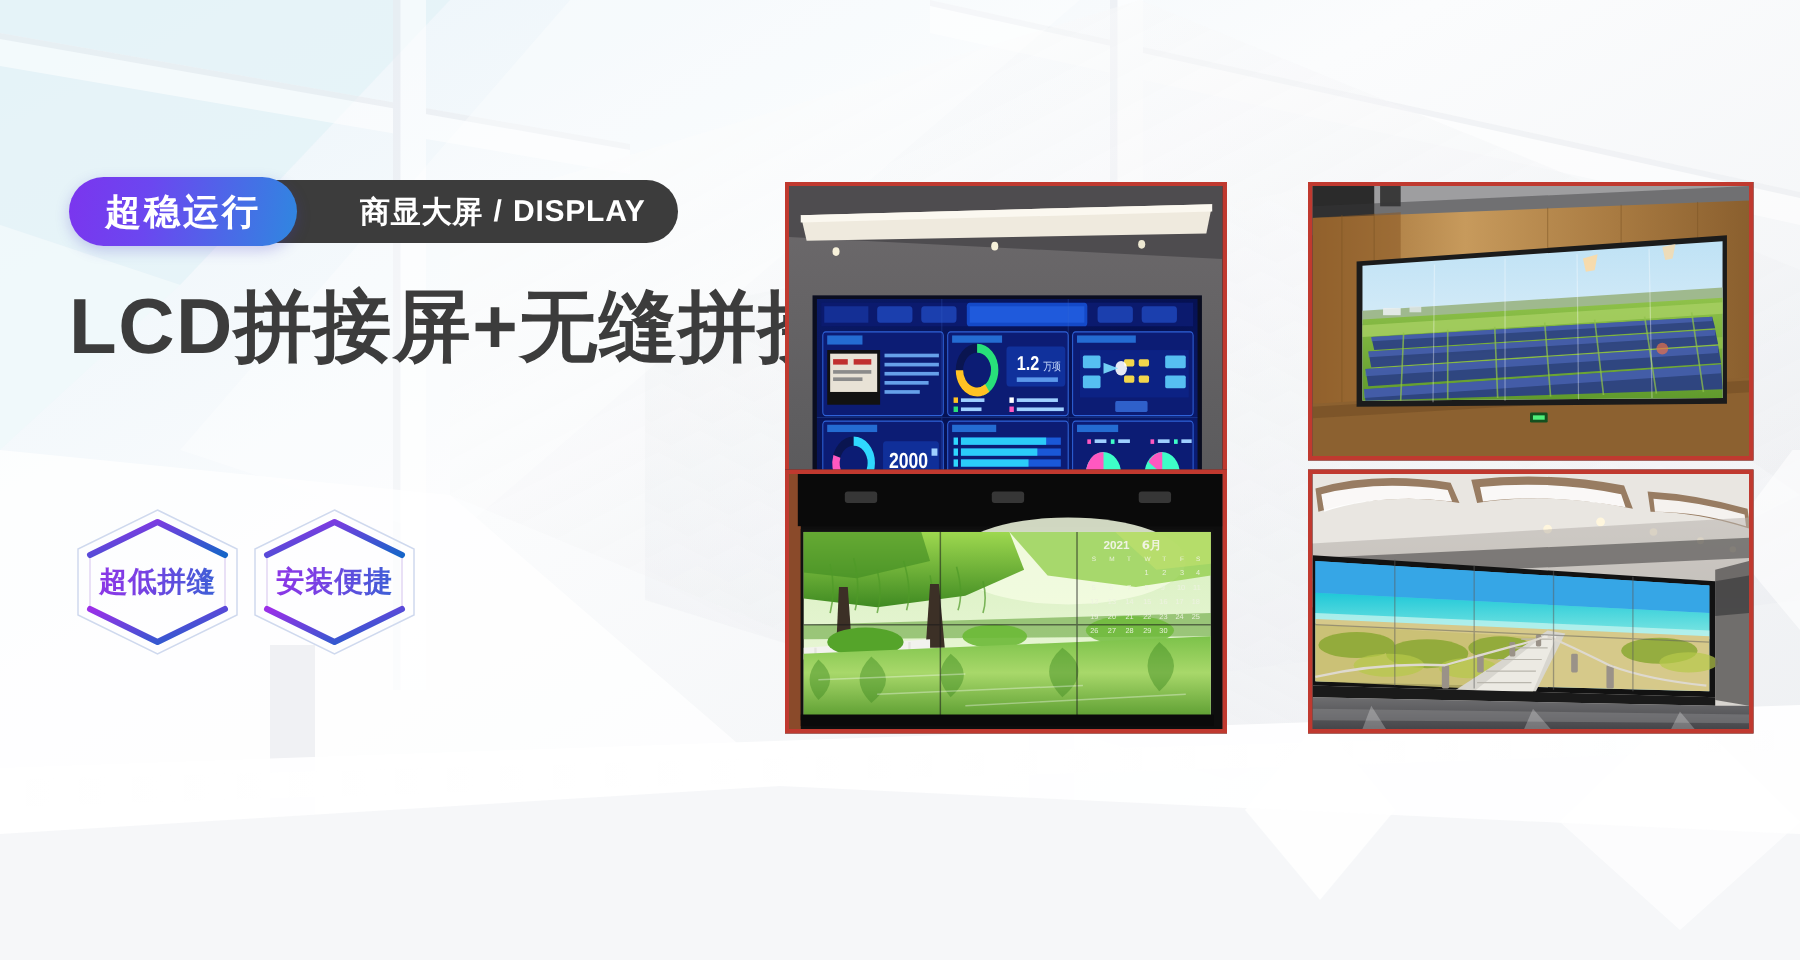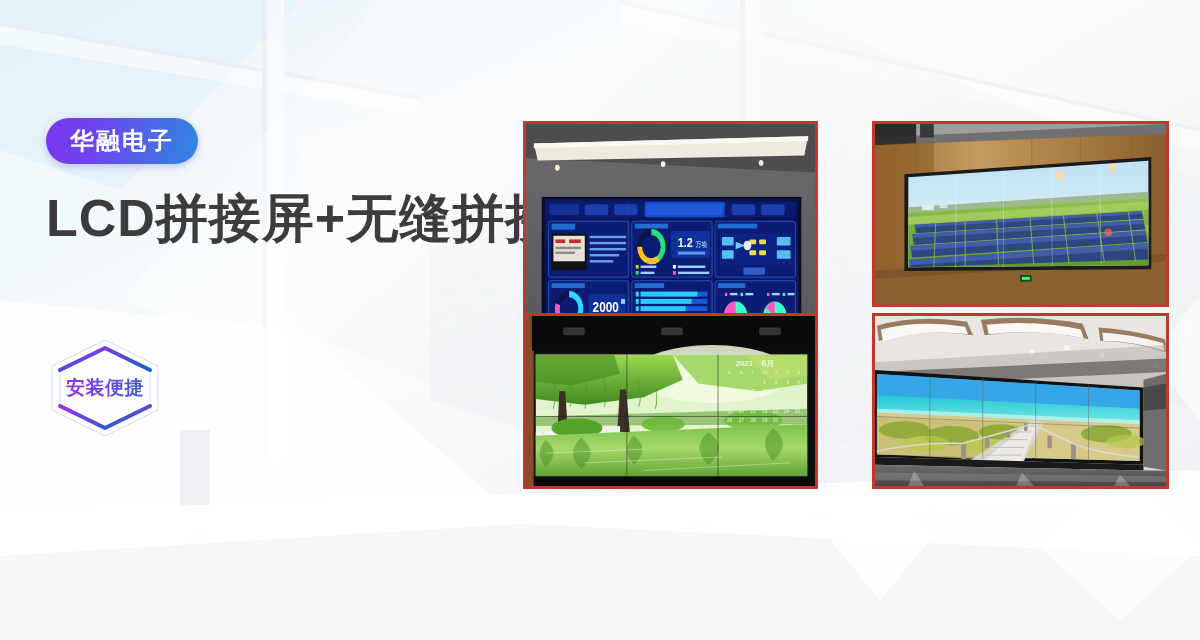--- a/index.html
+++ b/index.html
@@ -139,29 +139,49 @@
       <path d="M1120,470 L1200,548 L1120,620 L1040,548 Z" fill="#ffffff" opacity=".7"></path>
       <path d="M1195,300 L1200,300 L1200,420 L1150,360 Z" fill="#ffffff" opacity=".6"></path>
 
       <path d="M380,0 L720,0 L300,360 L120,300 Z" fill="#ffffff" opacity=".35"></path>
     </svg>
   </div>
 
   <div class="left-col">
 
     <div class="brand-row">
+      <div class="brand-dark">
+        <span>商显大屏</span>
+        <span class="slash">/</span>
+        <span>DISPLAY</span>
+      </div>
       <div class="brand-pill">
-        <span>华融电子</span>
+        <span>超稳运行</span>
       </div>
     </div>
 
     <div class="headline">LCD拼接屏+无缝拼接</div>
 
     <div class="feat-row">
 
+      <div class="feat">
+        <svg viewBox="0 0 118 104">
+          <defs>
+            <linearGradient id="hg1" x1="0" y1="0" x2="1" y2="1">
+              <stop offset="0%" stop-color="#9b2fe8"></stop>
+                <stop offset="100%" stop-color="#1665c8"></stop>
+            </linearGradient>
+          </defs>
+          <polygon points="59,4 112,30 112,74 59,100 6,74 6,30" fill="none" stroke="#cfd9ee" stroke-width="1"></polygon>
+          <polygon points="59,12 104,34 104,70 59,92 14,70 14,34" fill="none" stroke="#e2d6f3" stroke-width="1"></polygon>
+          <polyline points="14,34 59,12 104,34" fill="none" stroke="url(#hg1)" stroke-width="4" stroke-linecap="round" stroke-linejoin="round"></polyline>
+          <polyline points="14,70 59,92 104,70" fill="none" stroke="url(#hg1)" stroke-width="4" stroke-linecap="round" stroke-linejoin="round"></polyline>
+        </svg>
+        <span class="flabel">超低拼缝</span>
+      </div>
 
 
 
       <div class="feat">
         <svg viewBox="0 0 118 104">
           <defs>
             <linearGradient id="hg4" x1="0" y1="0" x2="1" y2="1">
               <stop offset="0%" stop-color="#9b2fe8"></stop>
                 <stop offset="100%" stop-color="#1665c8"></stop>
             </linearGradient>

